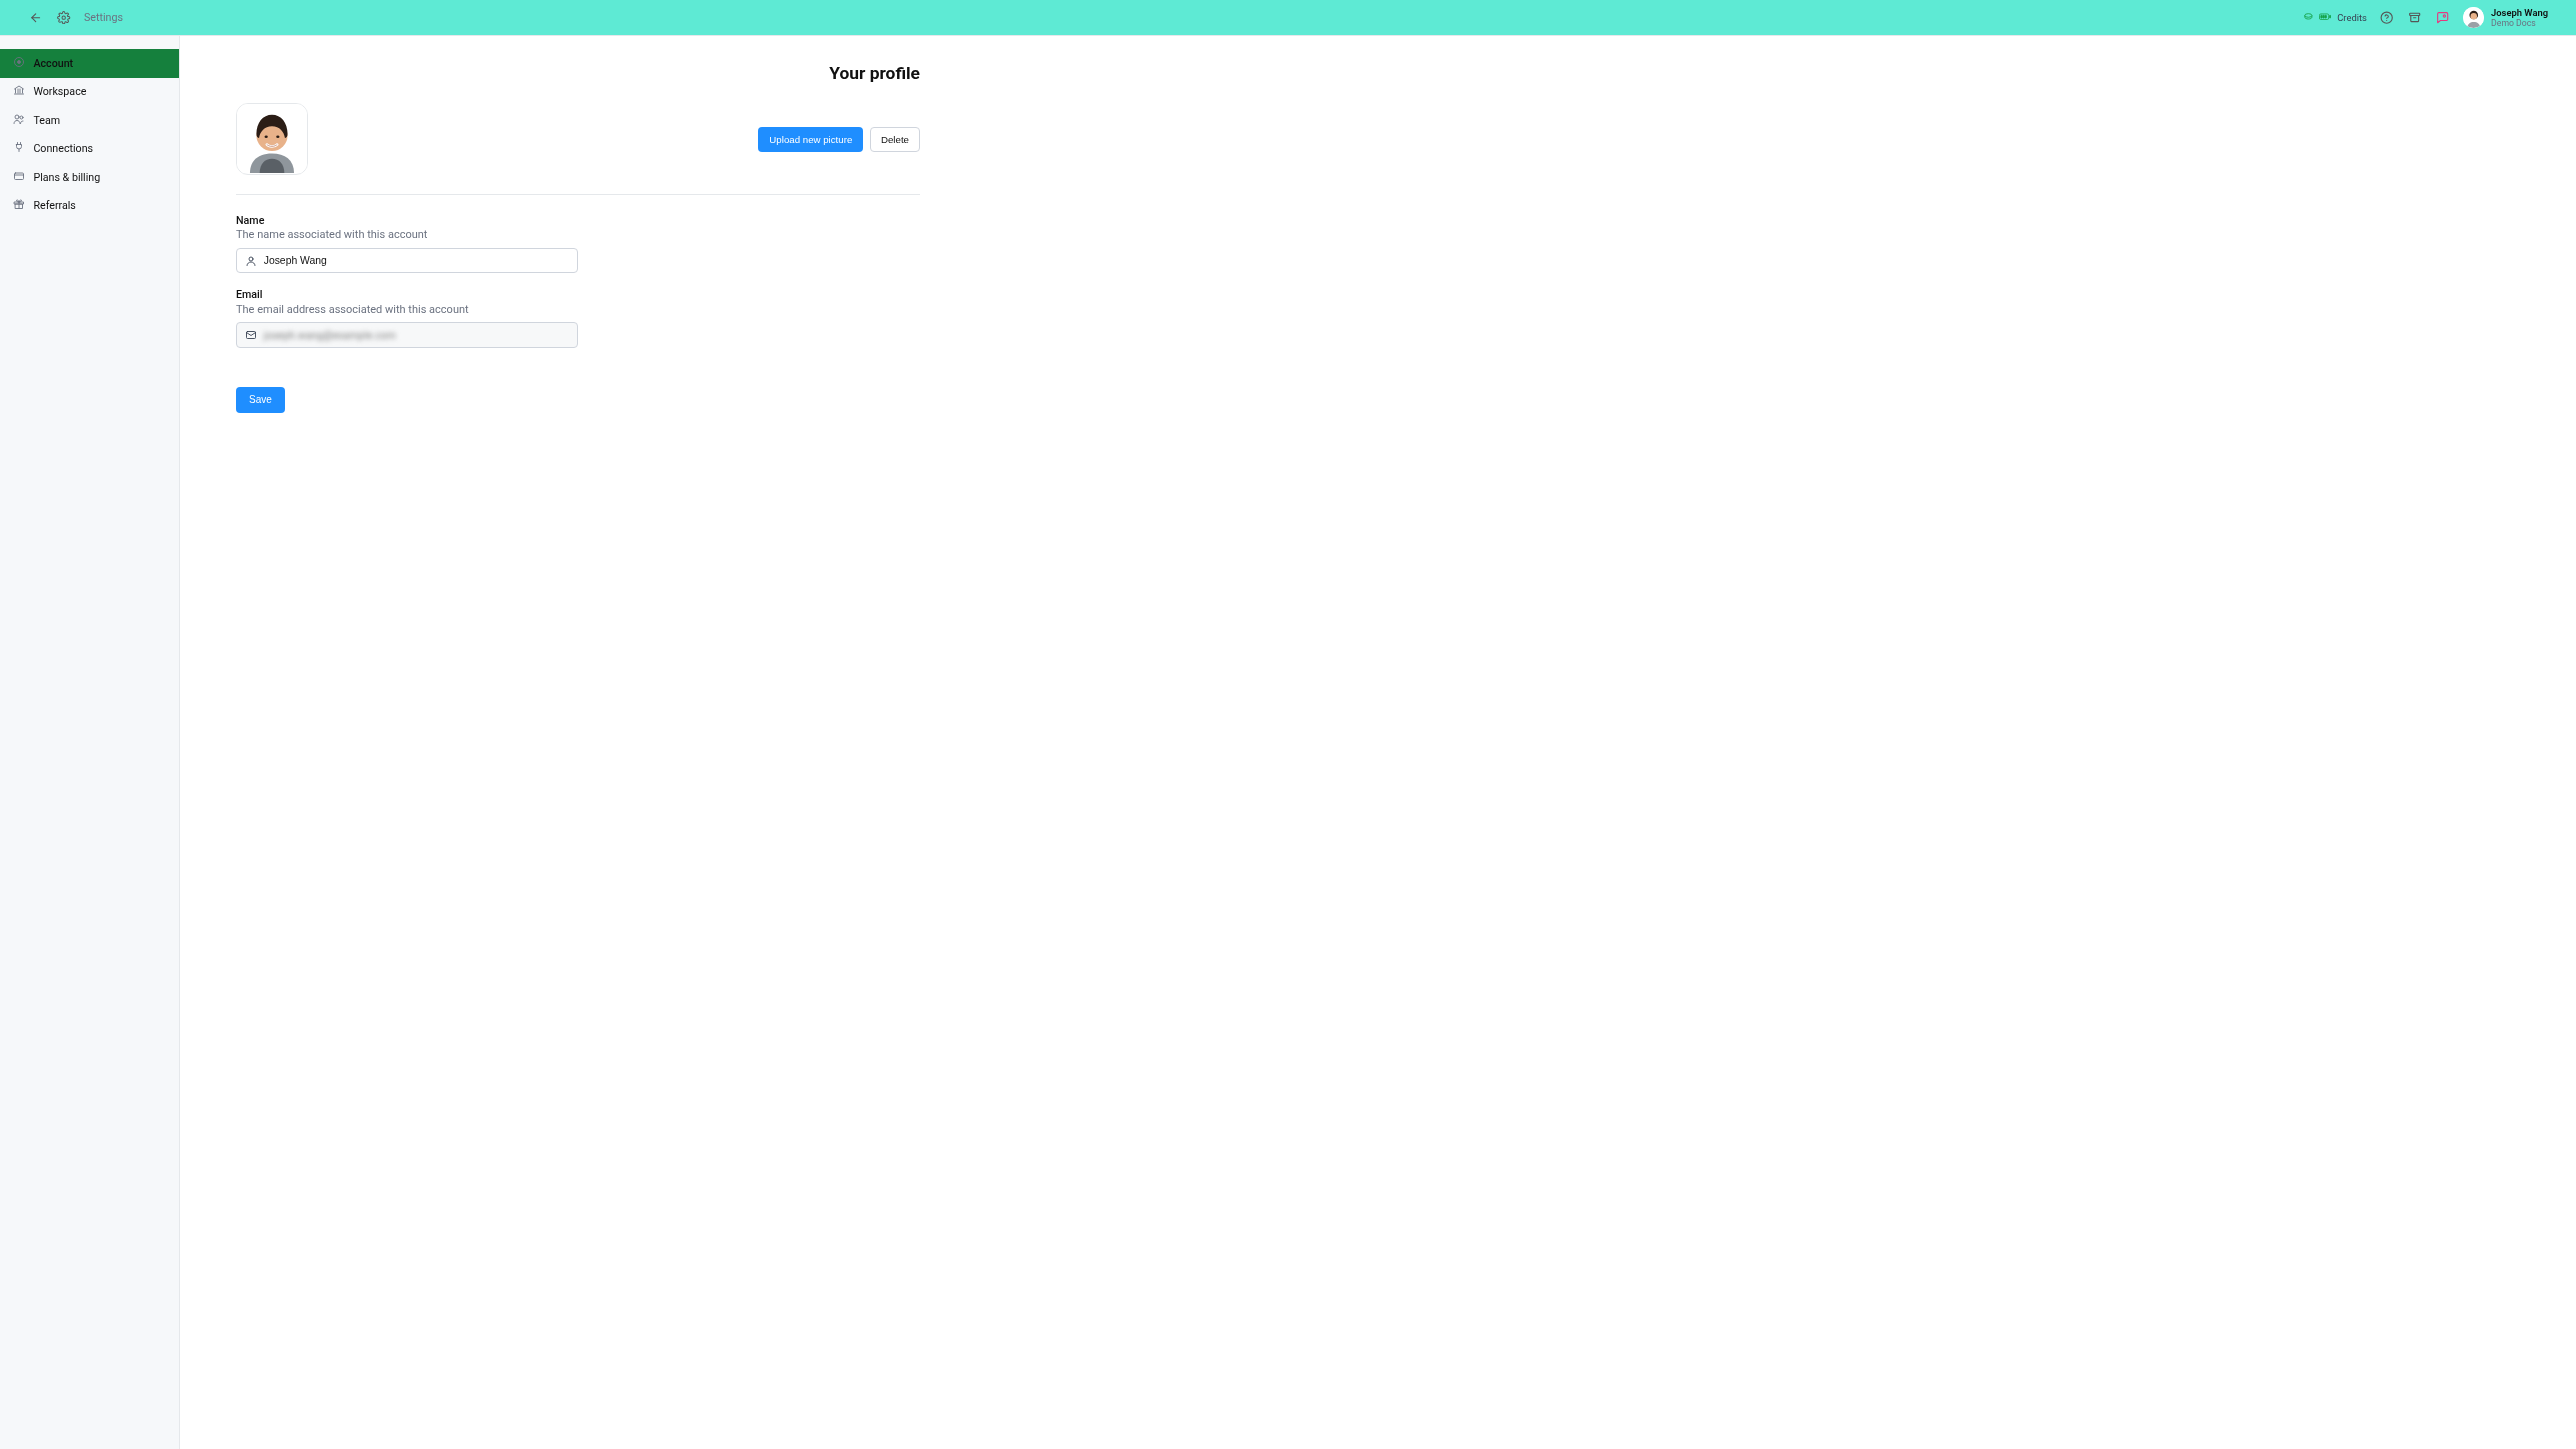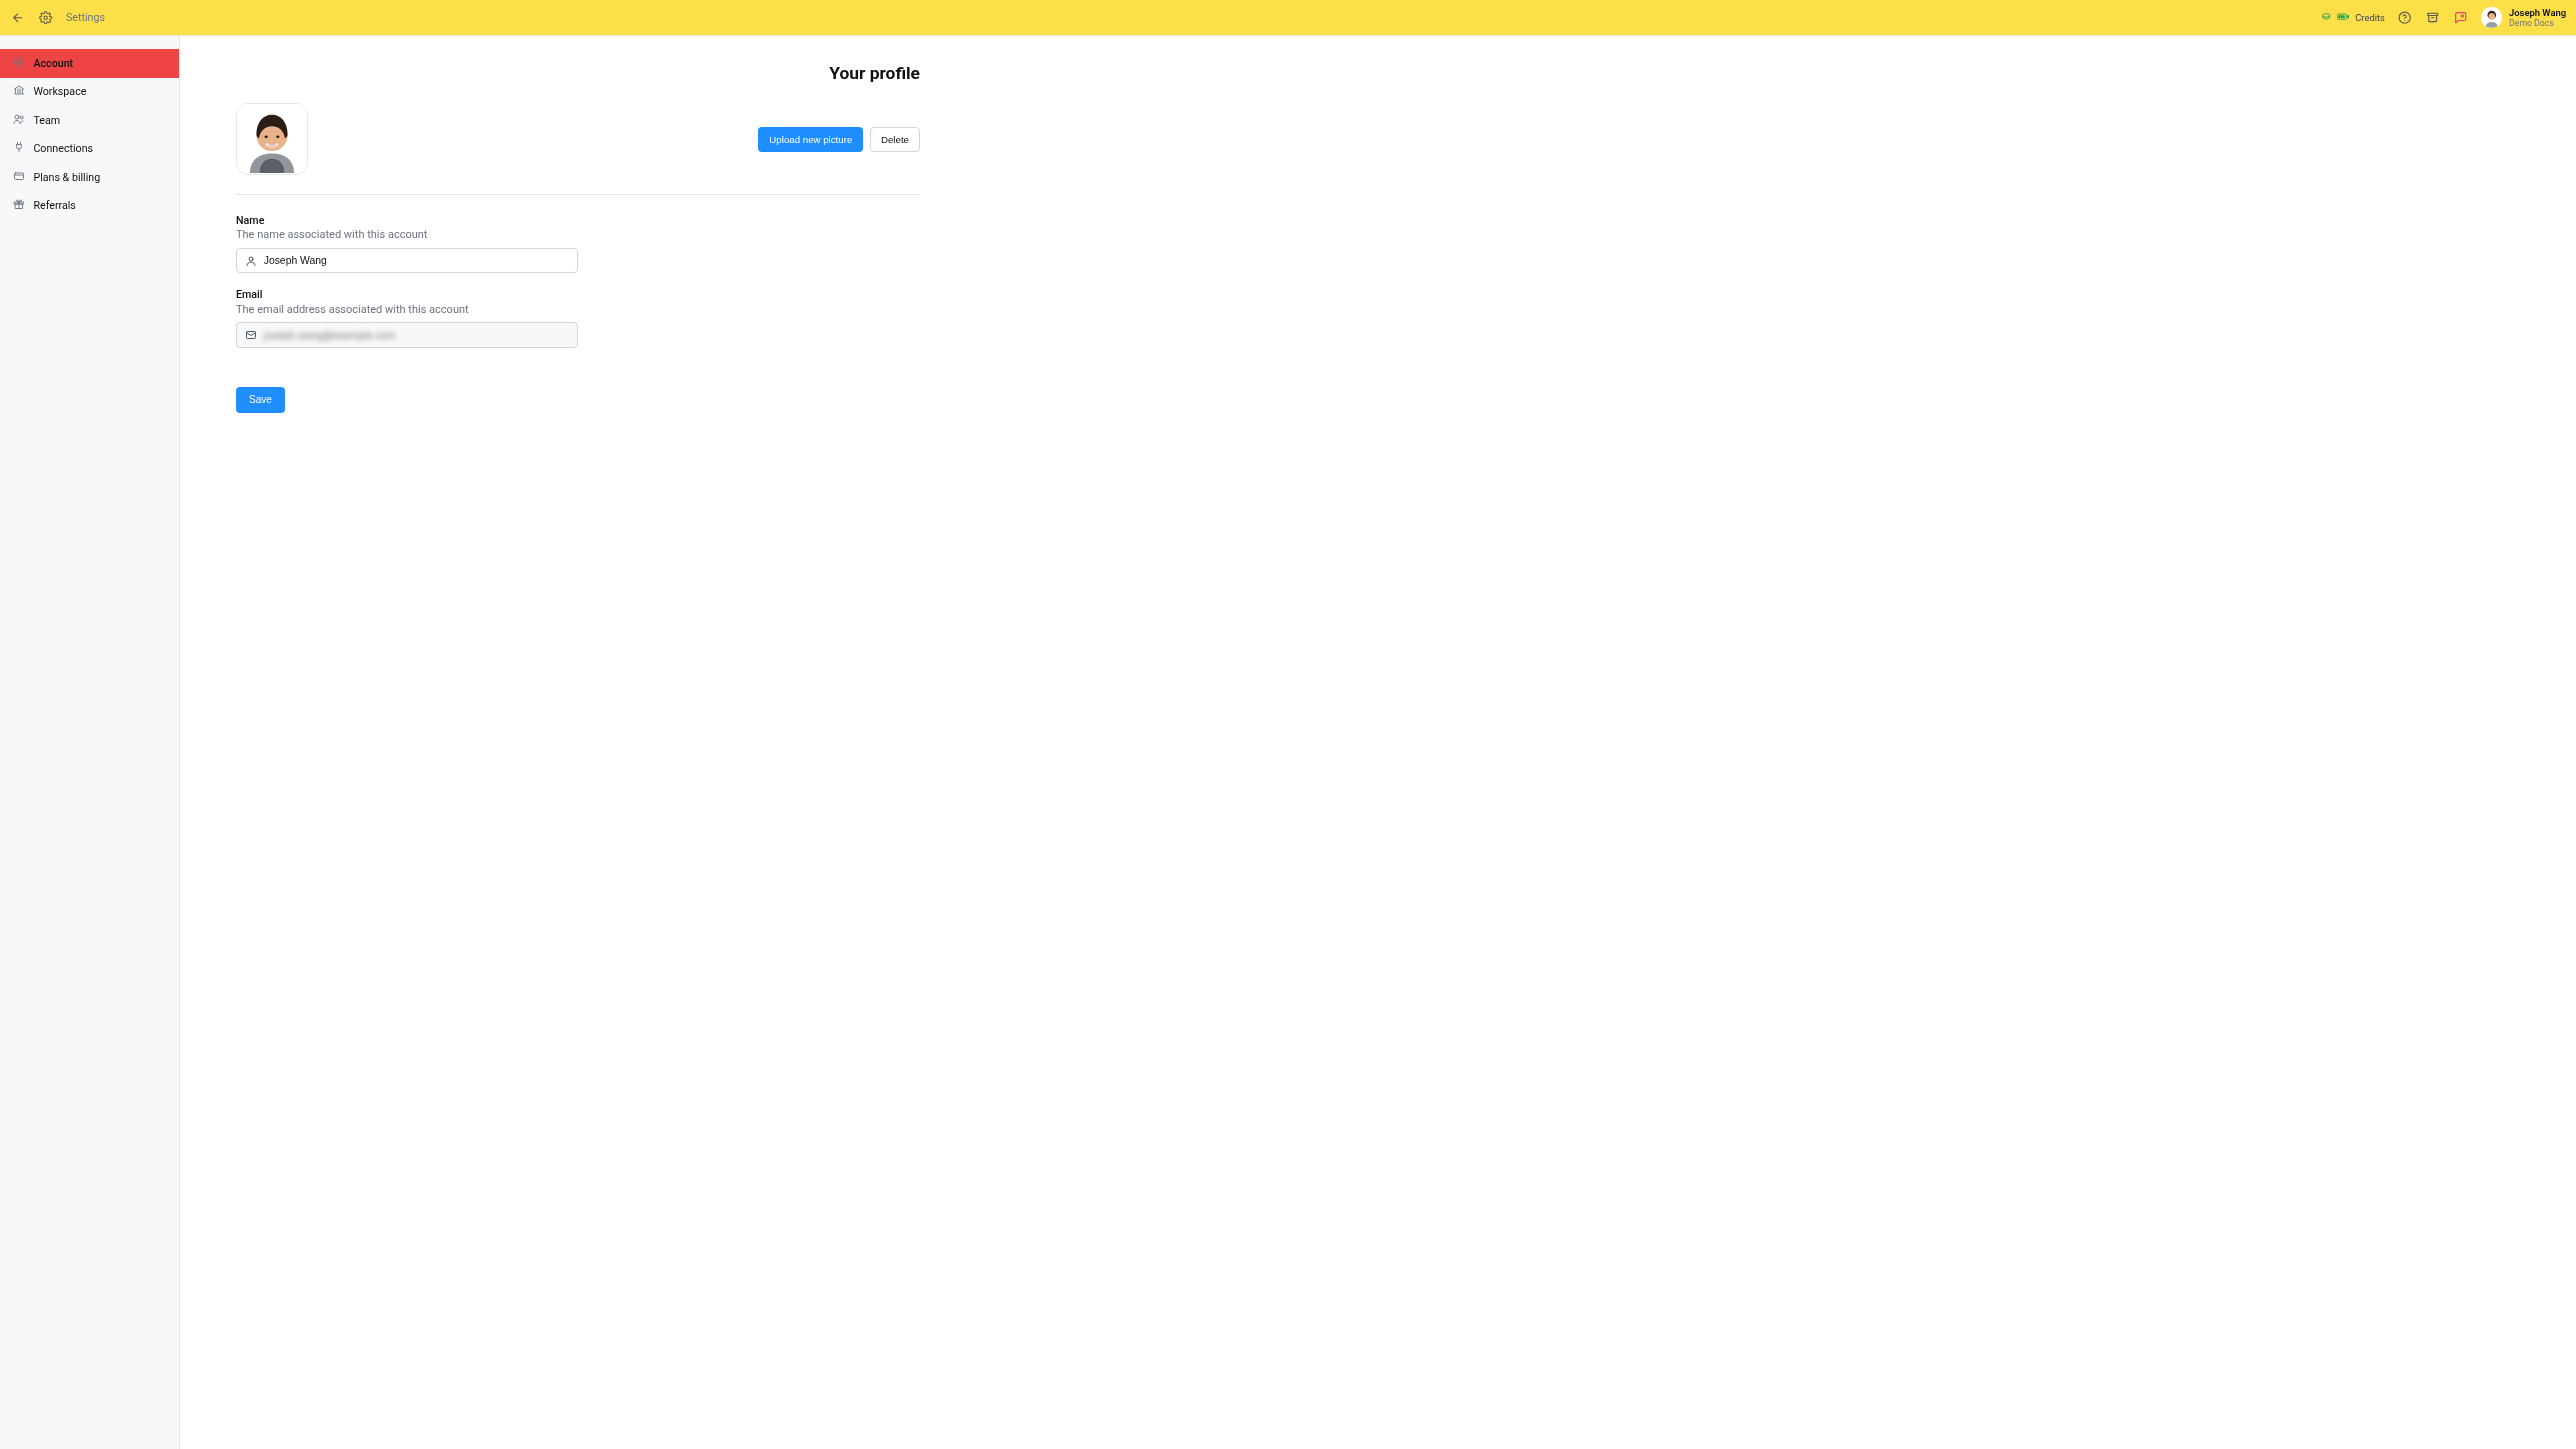--- a/index.html
+++ b/index.html
@@ -1,37 +1,37 @@
 <!DOCTYPE html>
 <html style="font-size:10.7px"><head>
   <meta charset="utf-8">
   <style>
     * { box-sizing: border-box; margin: 0; padding: 0; }
     body { font-family: -apple-system, BlinkMacSystemFont, "Segoe UI", Roboto, Helvetica, Arial, sans-serif; color: #111; background: #f6f8fa; }
     .app { display: flex; flex-direction: column; height: 100vh; min-height: 550px; }
-    .topbar { display: flex; align-items: center; justify-content: space-between; padding: 0 10px; height: 36px; border-bottom: 0.7px solid #e5e8eb; background: #fde047; }
+    .topbar { display: flex; align-items: center; justify-content: space-between; padding: 0 28px; height: 36px; border-bottom: 0.7px solid #e5e8eb; background: #5eead4; }
     .topbar-left { display: flex; align-items: center; gap: 12px; }
     .icon-btn { display: inline-flex; align-items: center; justify-content: center; width: 16px; height: 16px; color: #555; cursor: pointer; }
     .icon-btn svg { width: 13.4px; height: 13.4px; }
     .topbar-title { font-size: 10.7px; color: #6b7280; }
     .topbar-right { display: flex; align-items: center; gap: 12px; }
     .credits { display: flex; align-items: center; gap: 6px; color: #374151; font-size: 9.4px; }
     .credits .coin svg { width: 10.7px; height: 10.7px; }
     .credits .battery svg { width: 12px; height: 9.4px; }
     .chat-icon svg { stroke: #e53980; color:#e53980; }
     .profile-block { display: flex; align-items: center; gap: 6.7px; cursor: pointer; }
     .avatar-small { width: 21.5px; height: 21.5px; border-radius: 50%; overflow: hidden; background: #fff; display: flex; align-items: flex-end; justify-content: center; }
     .profile-text { display: flex; flex-direction: column; line-height: 1.2; }
     .profile-name { font-size: 9.4px; font-weight: 600; color: #111; }
     .profile-sub { font-size: 8.7px; color: #6b7280; }
 
     .body { flex: 1; display: flex; }
     .sidebar { width: 180px; border-right: 0.7px solid #e5e8eb; padding-top: 13.4px; background: #f6f8fa; }
     .side-item { display: flex; align-items: center; gap: 8px; padding: 6.7px 13.4px; font-size: 10.7px; color: #111; cursor: pointer; border-radius: 0; }
-    .side-item.active { background: #ef4444; font-weight: 500; }
+    .side-item.active { background: #15803d; font-weight: 500; }
     .side-item svg { width: 12px; height: 12px; color: #6b7280; flex-shrink: 0; }
 
     .content { flex: 1; background: #fff; padding: 27px 0 27px 0; display: flex; justify-content: flex-start; }
     .content-inner { width: 684px; max-width: 100%; margin-left: 56px; margin-right: 27px; }
     .page-title { font-size: 17.4px; font-weight: 700; margin-bottom: 20px; text-align: right; }
 
     .tabs { display: flex; gap: 9.4px; border-bottom: 0.7px solid #e5e8eb; margin-bottom: 19px; }
     .tab { padding: 5.4px 0 8px 0; font-size: 10.7px; font-weight: 600; color: #111; cursor: pointer; border-bottom: 2px solid transparent; }
     .tab.active { color: #1f8eff; border-bottom-color: #1f8eff; }
 

